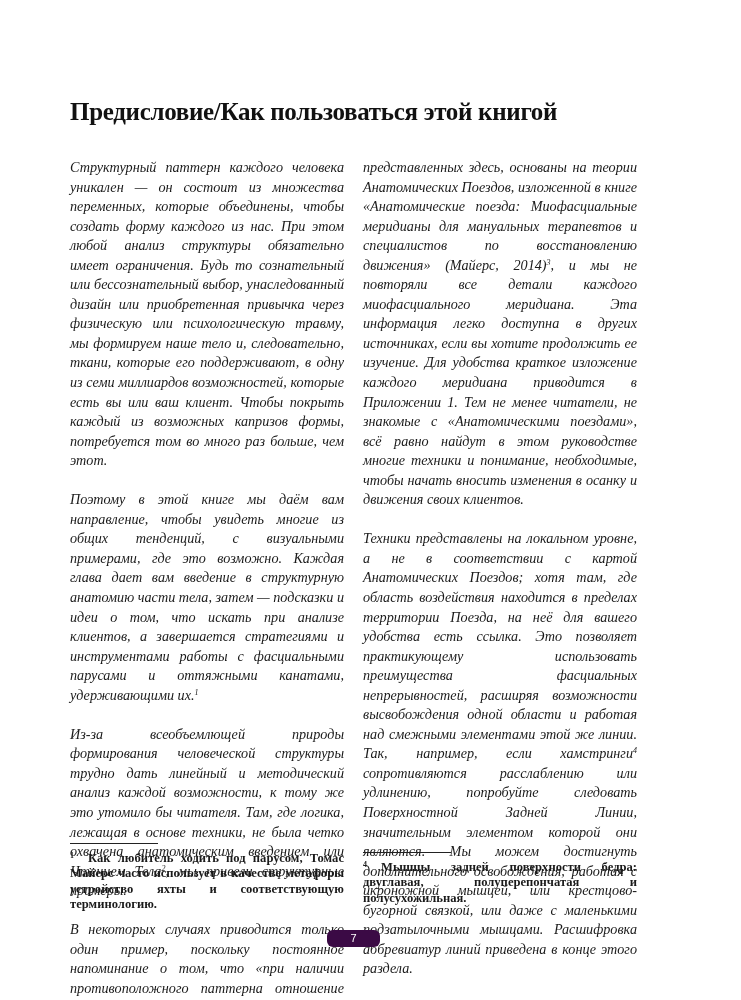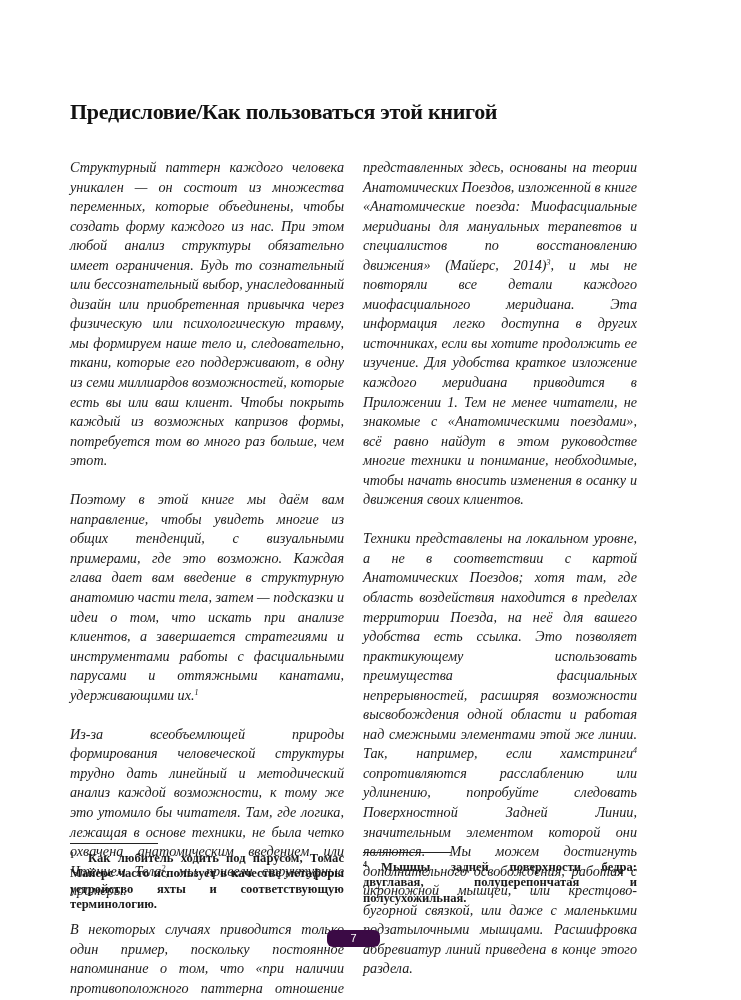--- a/index.html
+++ b/index.html
@@ -1,20 +1,20 @@
 <!DOCTYPE html>
 <html><head>
 <meta charset="utf-8">
 <style>
   html, body { margin: 0; padding: 0; background: #ffffff; }
   body { width: 741px; height: 1000px; position: relative; overflow: hidden;
          font-family: "Liberation Serif", serif; color: #1a1a1a; }
   .title { position: absolute; left: 70px; top: 90px; width: 620px;
            font-family: "Liberation Serif", serif; font-weight: bold;
-           font-size: 22px; letter-spacing: -0.3px; color: #111; margin: 0; line-height: 44px; }
+           font-size: 25px; letter-spacing: -0.3px; color: #111; margin: 0; line-height: 44px; }
   .col { position: absolute; top: 158px; width: 274px; font-size: 14.2px;
          line-height: 19.55px; text-align: justify; hyphens: manual; }
   .col.left { left: 70px; }
   .col.right { left: 363px; }
   .col p { margin: 0 0 19.5px 0; font-style: italic; }
   sup { font-size: 8px; line-height: 0; vertical-align: 5px; }
   .fn-block { position: absolute; width: 274px; font-size: 12.6px; line-height: 15.4px; text-align: justify; }
   .fn-block.left { left: 70px; top: 843px; }
   .fn-block.right { left: 363px; top: 852px; }
   .fn-rule { width: 88px; border-top: 1px solid #222; margin-bottom: 4px; }

